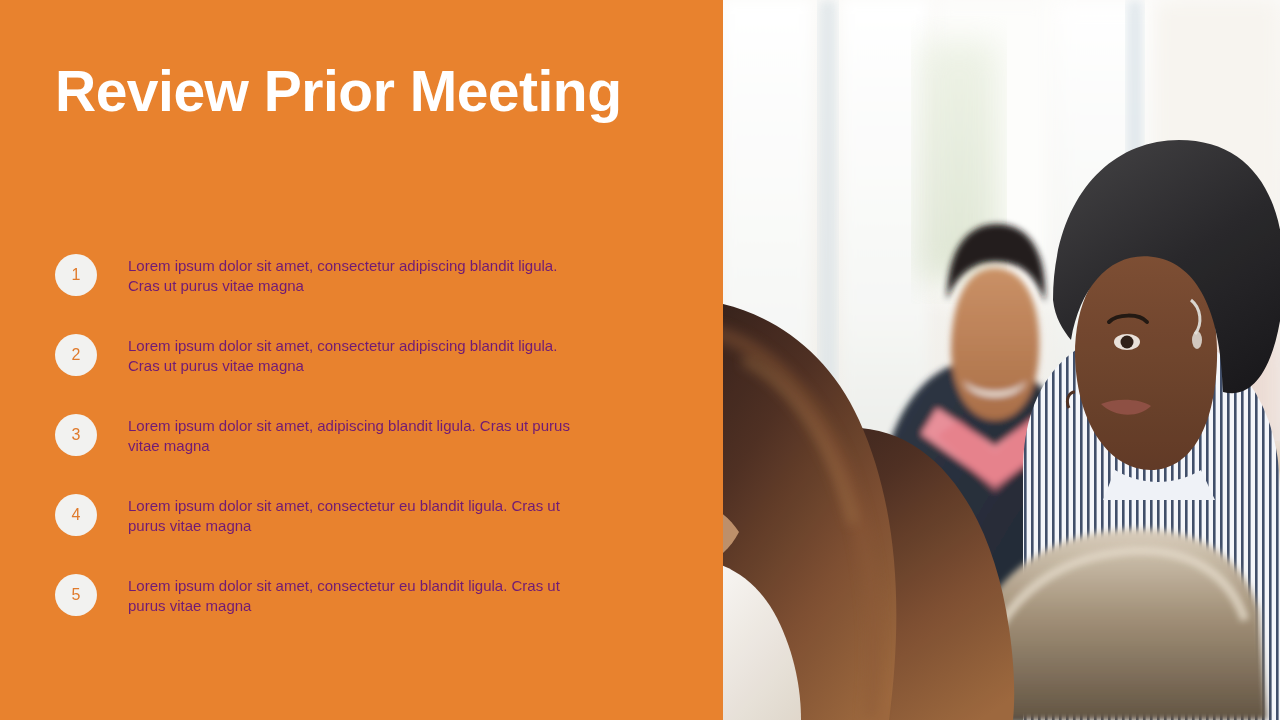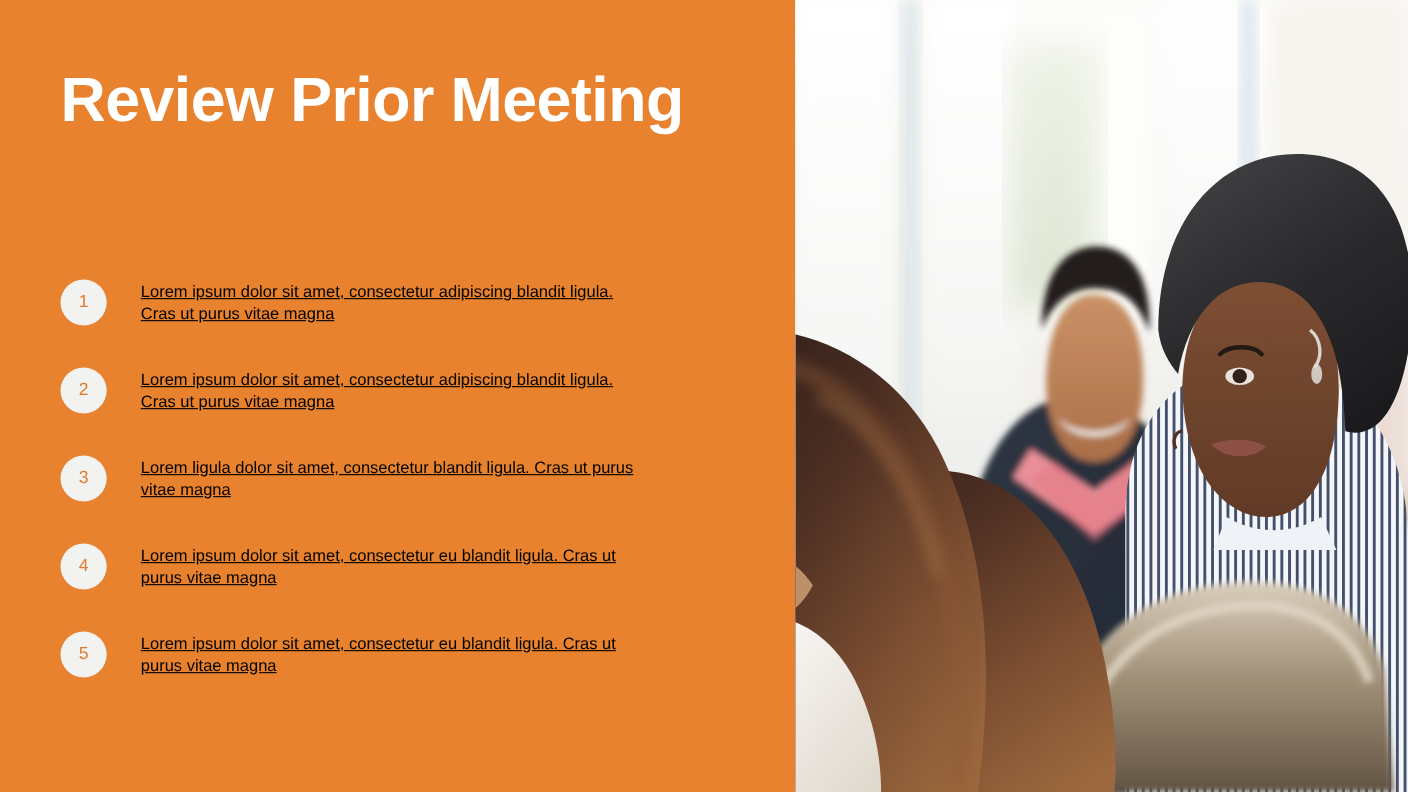--- a/index.html
+++ b/index.html
@@ -77,22 +77,21 @@
     align-items: center;
     justify-content: center;
   }
   .row-text {
     position: absolute;
     left: 73px;
     top: 2px;
     width: 460px;
     font-size: 15px;
     line-height: 19.5px;
-    color: #000000;
-    text-decoration: underline;
+    color: #701a75;
   }
 
   
   .photo {
     position: absolute;
     left: 723px;
     top: 0;
     width: 557px;
     height: 720px;
     overflow: hidden;
@@ -117,21 +116,21 @@
         <div class="row-text">Lorem ipsum dolor sit amet, consectetur adipiscing blandit ligula. Cras ut purus vitae magna</div>
       </div>
 
       <div class="row">
         <div class="badge">2</div>
         <div class="row-text">Lorem ipsum dolor sit amet, consectetur adipiscing blandit ligula. Cras ut purus vitae magna</div>
       </div>
 
       <div class="row">
         <div class="badge">3</div>
-        <div class="row-text">Lorem ligula dolor sit amet, consectetur blandit ligula. Cras ut purus vitae magna</div>
+        <div class="row-text">Lorem ipsum dolor sit amet, adipiscing blandit ligula. Cras ut purus vitae magna</div>
       </div>
 
       <div class="row">
         <div class="badge">4</div>
         <div class="row-text">Lorem ipsum dolor sit amet, consectetur eu blandit ligula. Cras ut purus vitae magna</div>
       </div>
 
       <div class="row">
         <div class="badge">5</div>
         <div class="row-text">Lorem ipsum dolor sit amet, consectetur eu blandit ligula. Cras ut purus vitae magna</div>

